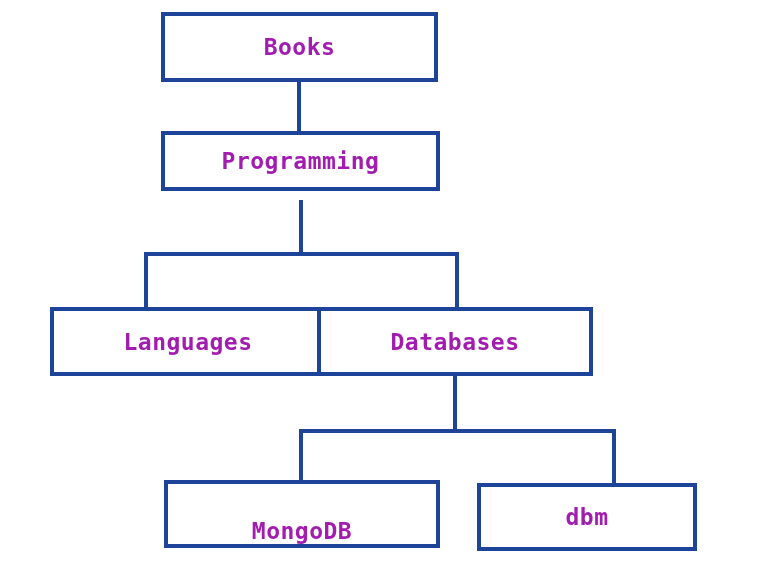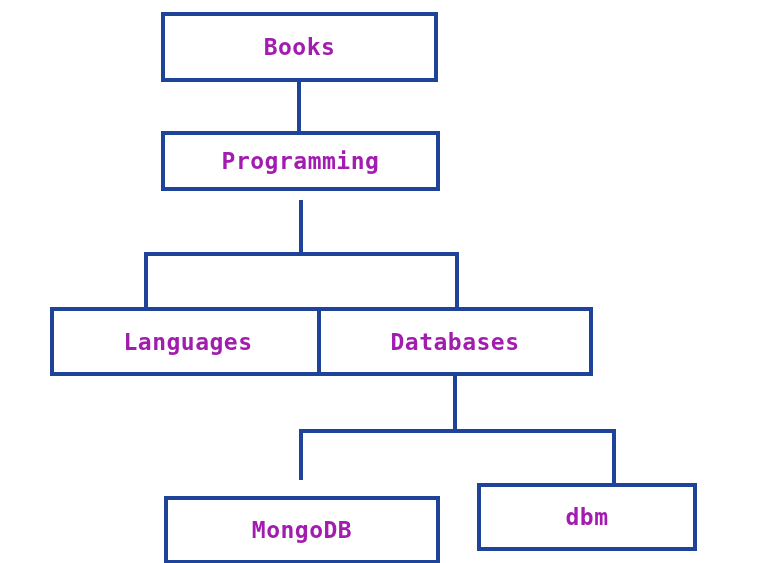--- a/index.html
+++ b/index.html
@@ -35,21 +35,21 @@
   .edge {
     position: absolute;
     background: #1e4499;
   }
 
   
   #node-books       { left: 161px; top: 12px;  width: 277px; height: 70px; }
   #node-programming { left: 161px; top: 131px; width: 279px; height: 60px; }
   #node-languages   { left: 10px;  top: 307px; width: 276px; height: 69px; margin-left: 40px; }
   #node-databases   { left: 317px; top: 307px; width: 276px; height: 69px; }
-  #node-mongodb     { left: 164px; top: 496px; width: 276px; height: 68px; }
+  #node-mongodb     { left: 164px; top: 480px; width: 276px; height: 68px; align-items: flex-end; }
   #node-dbm         { left: 477px; top: 483px; width: 220px; height: 68px; }
 
   
   #edge-books-programming      { left: 297px; top: 82px;  width: 4px;   height: 49px; }
   #edge-programming-stem       { left: 299px; top: 200px; width: 4px;   height: 56px; }
   #edge-programming-bar        { left: 144px; top: 252px; width: 315px; height: 4px;  }
   #edge-drop-languages         { left: 144px; top: 252px; width: 4px;   height: 55px; }
   #edge-drop-databases         { left: 455px; top: 252px; width: 4px;   height: 55px; }
   #edge-databases-stem         { left: 453px; top: 375px; width: 4px;   height: 58px; }
   #edge-databases-bar          { left: 299px; top: 429px; width: 317px; height: 4px;  }

